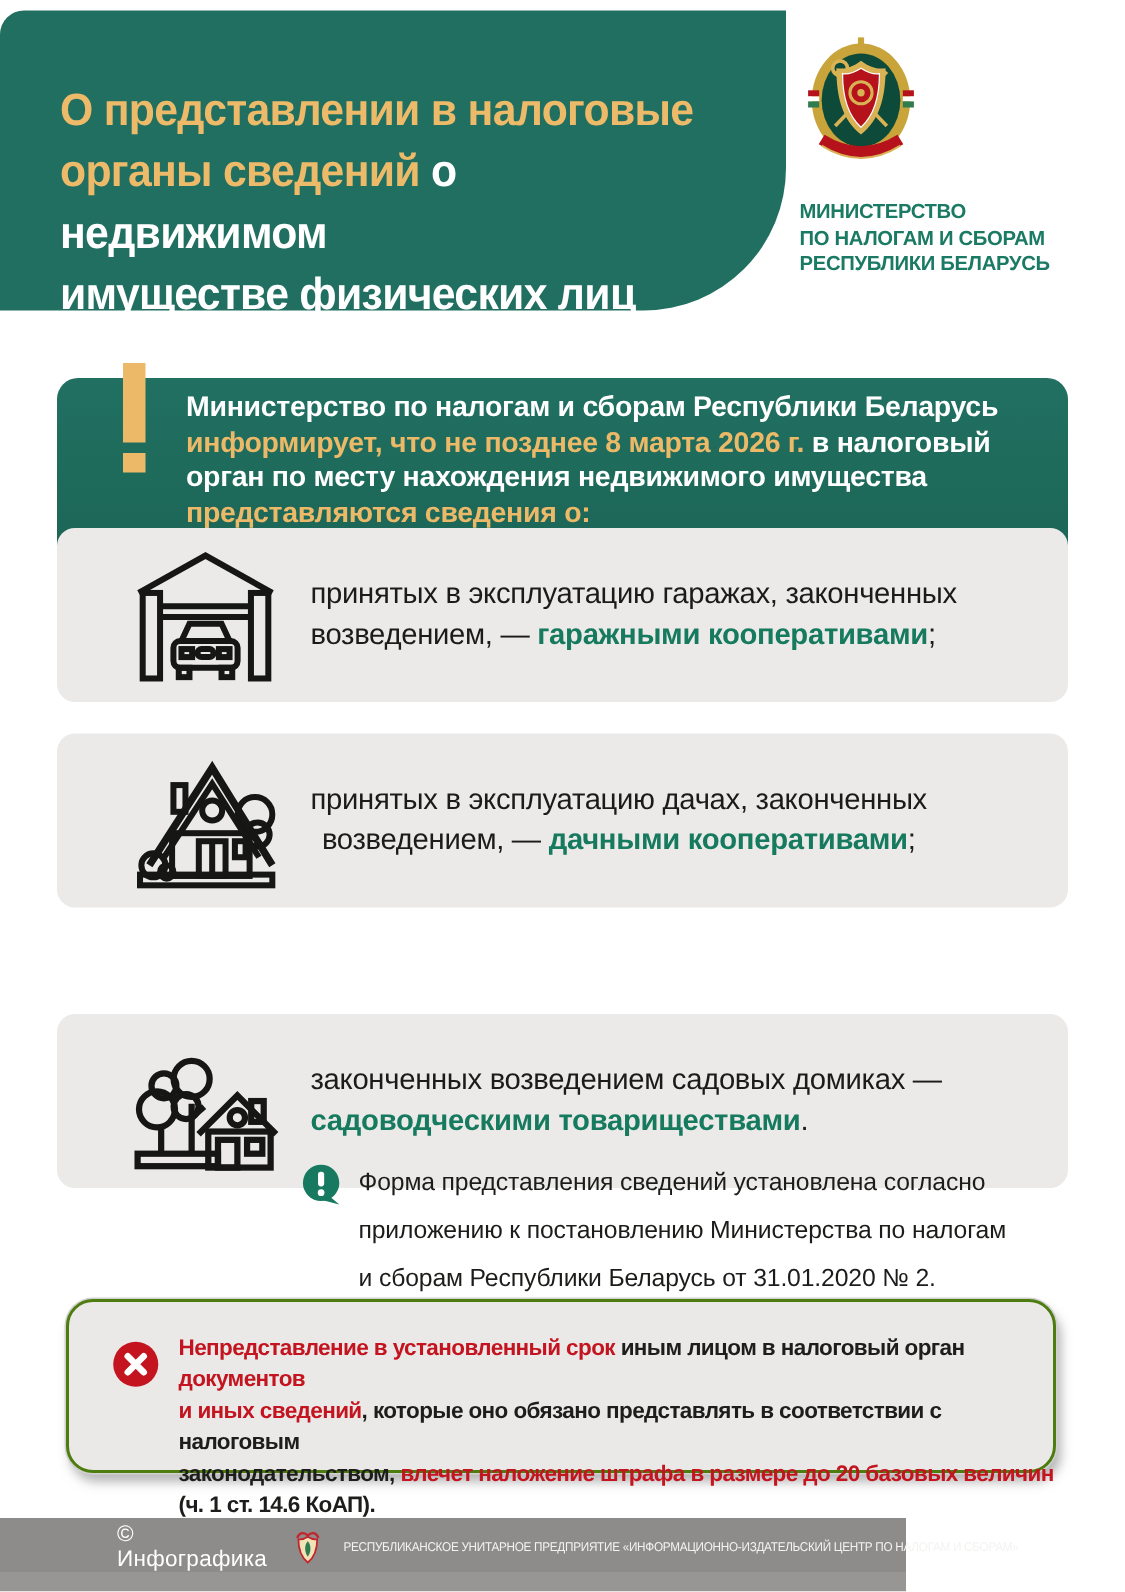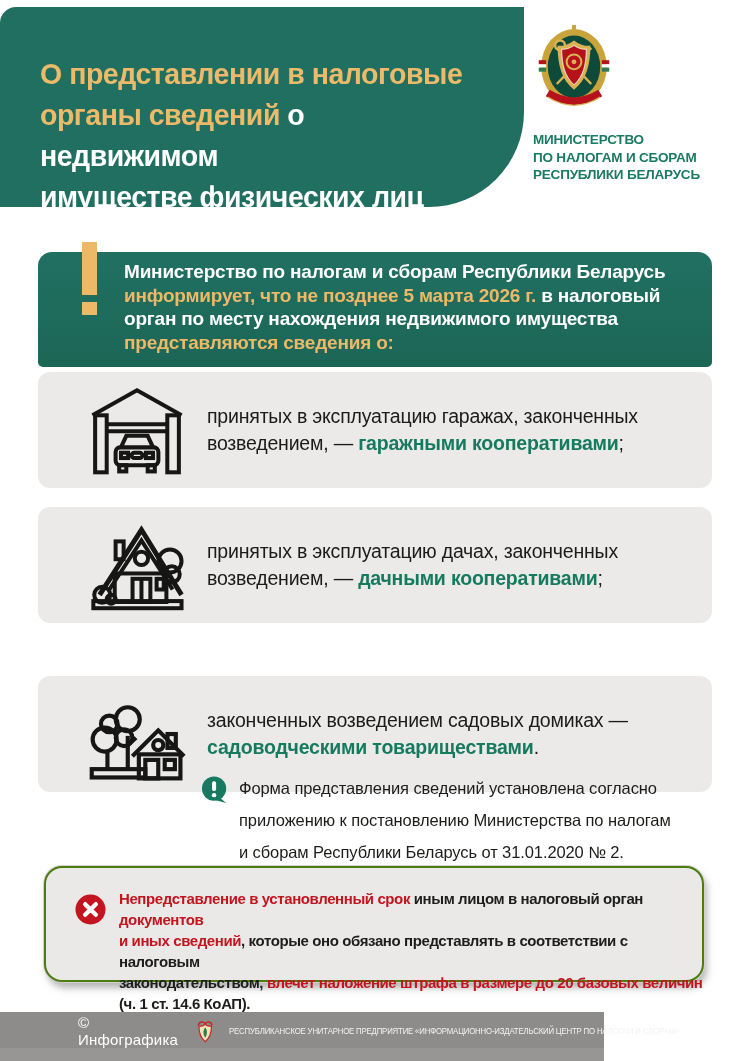--- a/index.html
+++ b/index.html
@@ -35,21 +35,21 @@
     position:absolute; left:124px; top:260px; width:566px;
     font-size:19px; font-weight:700; line-height:23.5px; letter-spacing:-0.2px;
     color:#ffffff; white-space:pre-line;
   }
   .notice-text .gold { color:#ecb968; }
   
   .row {
     position:absolute; left:38px; width:674px; height:116px;
     background:#ebeae9; border-radius:12px;
   }
-  .row-1 { top:372px;text-decoration:underline; } .row-2 { top:507px; } .row-3 { top:646px;margin-top:30px; }
+  .row-1 { top:352px;text-decoration:underline; } .row-2 { top:489px;text-align:center; } .row-3 { top:646px;margin-top:30px; }
   .row .icon-box {
     position:absolute; left:38px; top:0; width:122px; height:116px;
     display:flex; align-items:center; justify-content:center;
   }
   .row .row-text {
     position:absolute; left:169px; top:0; height:116px; width:490px;
     display:flex; align-items:center;
     font-size:19.5px; line-height:27px; color:#1b1b19; letter-spacing:-0.2px;
   }
   .row .row-text > span { white-space:pre-line; }
@@ -126,21 +126,21 @@
 ПО НАЛОГАМ И СБОРАМ
 РЕСПУБЛИКИ БЕЛАРУСЬ</div>
   </div>
 
   <div class="notice-box"></div>
   <div class="exclaim">
     <div class="bar"></div>
     <div class="dot"></div>
   </div>
   <div class="notice-text"><span>Министерство по налогам и сборам Республики Беларусь
-</span><span class="gold">информирует, что не позднее 5 марта 2026 г.</span><span> в налоговый
+</span><span class="gold">информирует, что не позднее 8 марта 2026 г.</span><span> в налоговый
 орган по месту нахождения недвижимого имущества
 </span><span class="gold">представляются сведения о:</span></div>
 
   <div class="row row-1">
     <div class="icon-box">
       <svg viewBox="0 0 110 105" width="98" height="94">
         <g fill="none" stroke="#161614" stroke-width="4.5" stroke-miterlimit="10">
           <polyline points="5,36 55,8 105,36"></polyline>
           <rect x="8" y="36" width="13" height="64"></rect>
           <rect x="89" y="36" width="13" height="64"></rect>

